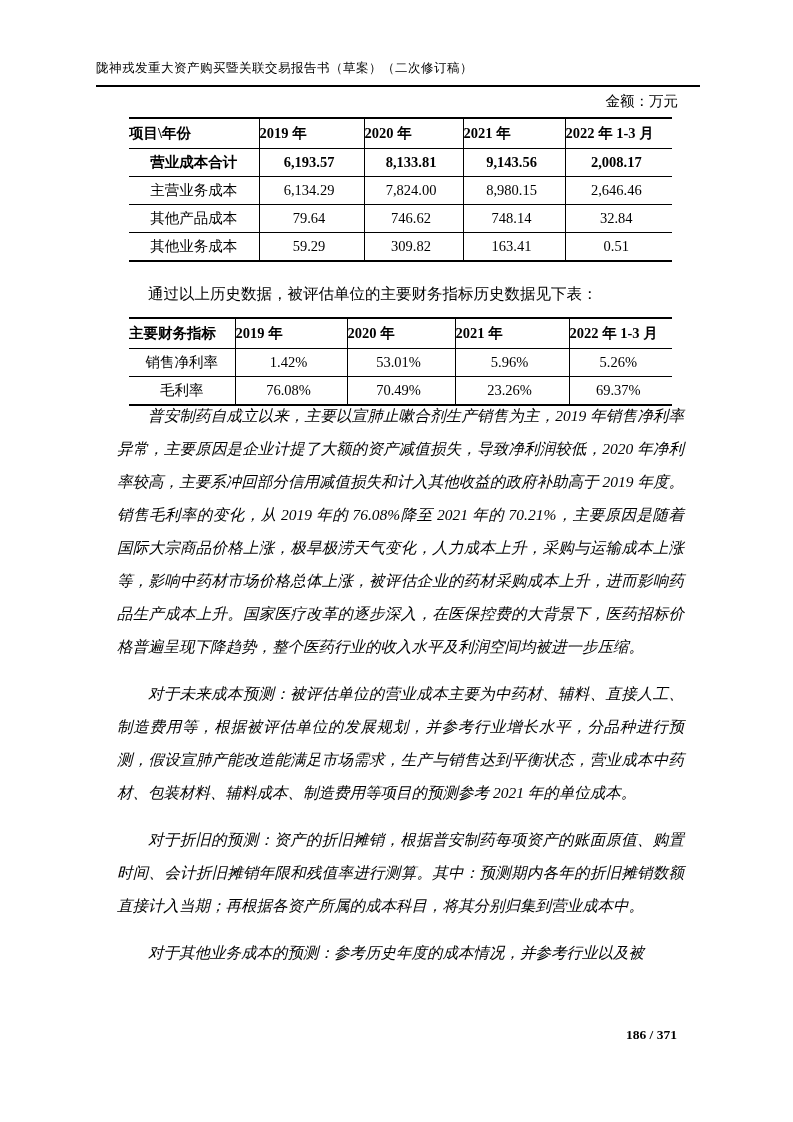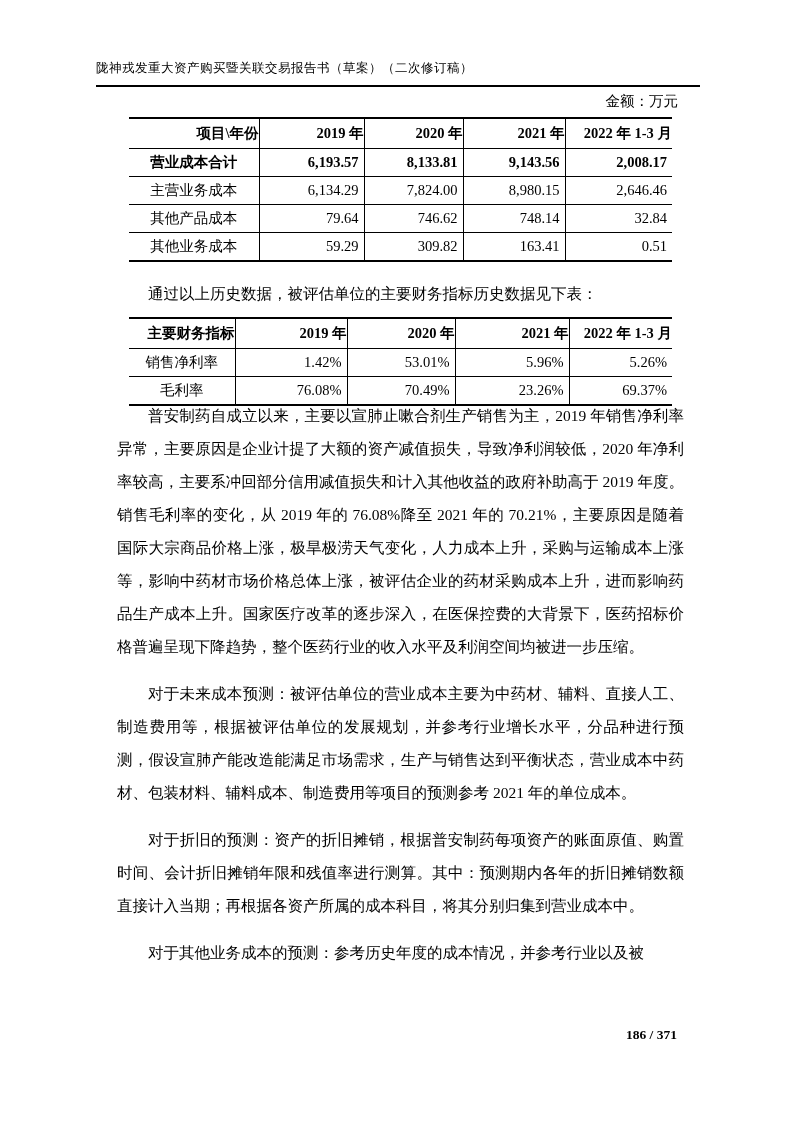--- a/index.html
+++ b/index.html
@@ -30,46 +30,47 @@
     border-collapse:collapse;
     table-layout:fixed;
     border-top:2.2px solid #000;
     border-bottom:2.2px solid #000;
     font-size:14.5px;
   }
   table.fin th, table.fin td { padding:0; overflow:hidden; white-space:nowrap; }
   table.fin th {
     height:29px;
     font-weight:bold;
-    text-align:right;
+    text-align:left;
     border-bottom:1.6px solid #000;
     font-family:Liberation Serif, serif;
   }
   table.fin td { height:27px; }
   table.fin th + th, table.fin td + td { border-left:1px solid #000;margin-top:17px; }
   table.fin tbody tr + tr td { border-top:1px solid #000; }
   td.label { text-align:center; }
-  td.num { text-align:right; padding-right:5px !important;font-family:Liberation Serif, serif; }
+  td.num { text-align:center; padding-right:5px !important;font-family:Liberation Serif, serif; }
   tr.total td { font-weight:bold; }
   #cost-table { top:117px; }
   #indicator-table { top:317px; }
   .intro {
     position:absolute; left:117px; top:284px; width:566px;
     font-size:15.5px;
   }
   .intro p { margin:0; text-indent:2em; }
   .body-text {
     position:absolute; left:117px; top:399px; width:567px;
   }
   .body-text p {
     margin:0 0 14px 0;
     font-size:15.5px;
     line-height:33px;
     text-align:justify;
     text-indent:2em;
+    font-style:italic;
   }
   .page-number {
     position:absolute; top:1027px; right:116px;
     font-size:13.5px; font-weight:bold;
   }
 </style>
 </head>
 <body>
 
 <div class="page">

